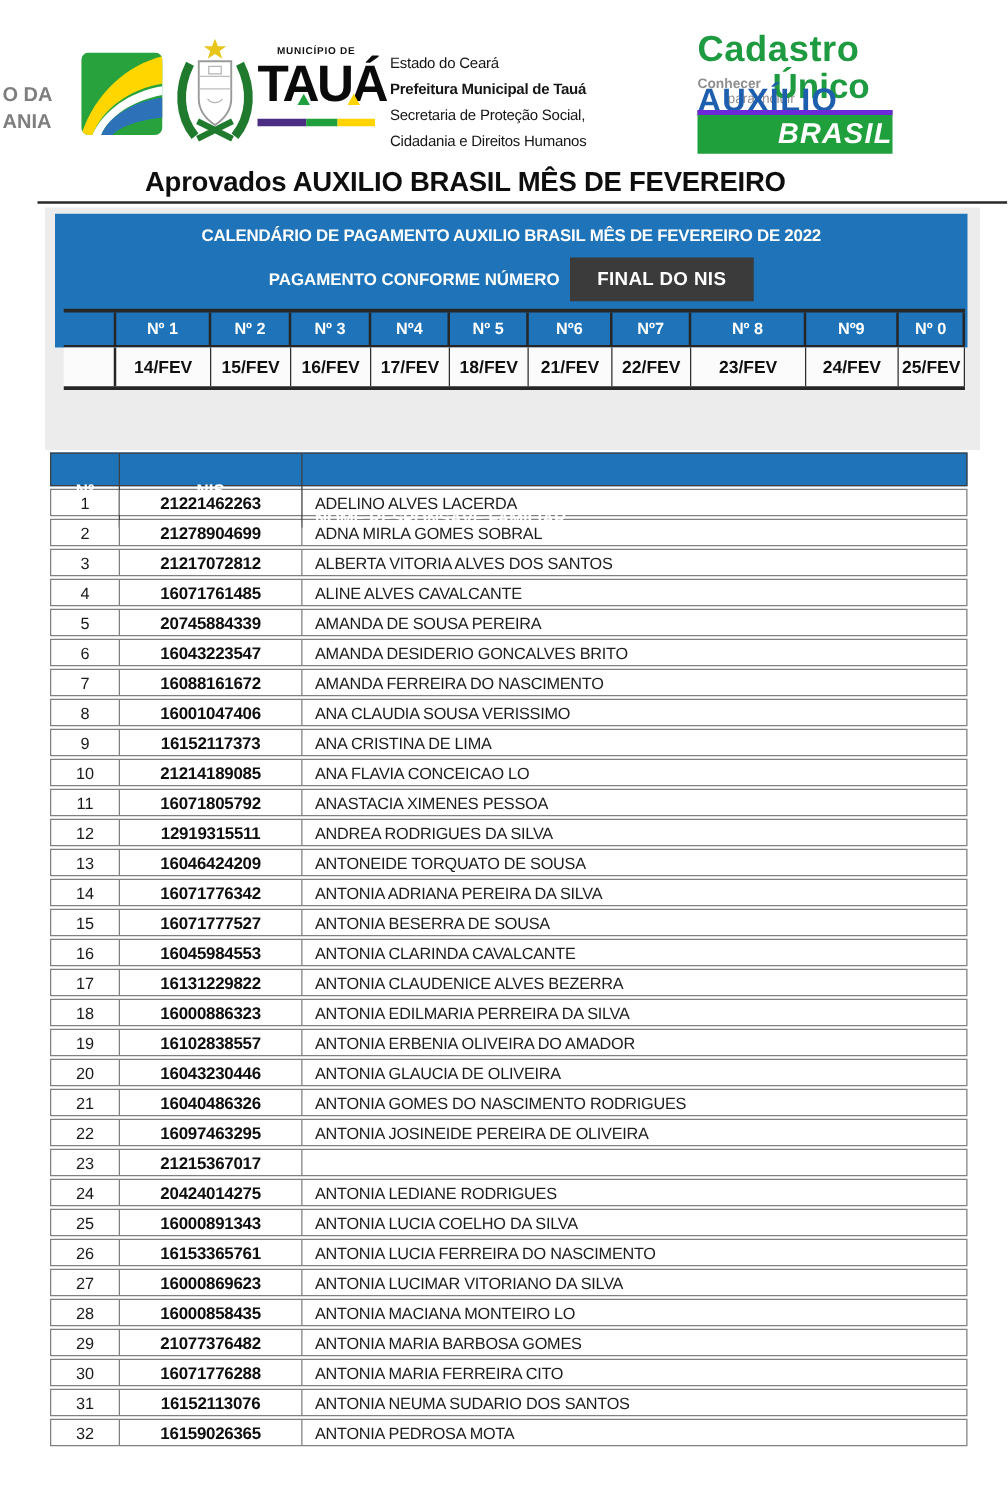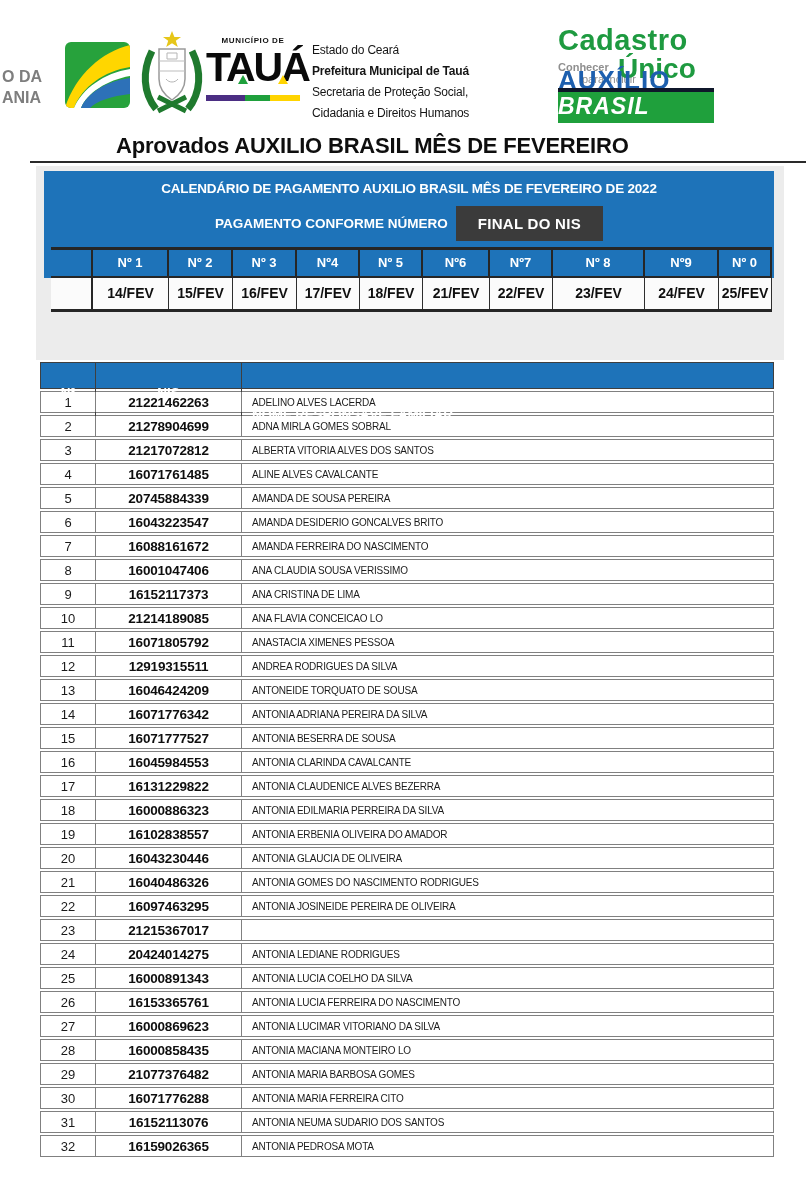--- a/index.html
+++ b/index.html
@@ -22,22 +22,22 @@
   .taua-stripe .s3{width:32%;background:#FFD400;}
   .org{position:absolute;left:312px;top:40px;font-size:12px;line-height:21px;letter-spacing:-.2px;color:#151515;}
   .org .b{font-weight:700;}
 
   .cadastro{position:absolute;left:556px;top:24px;width:162px;height:90px;}
   .cad-cadastro{position:absolute;top:0;left:2px;font-size:29px;font-weight:700;color:#1E9A40;letter-spacing:.5px;}
   .cad-conhecer{position:absolute;top:37px;left:2px;font-size:11px;font-weight:700;color:#8f8f8f;}
   .cad-para{position:absolute;top:49px;left:2px;font-size:11px;font-weight:400;color:#8f8f8f;margin-left:24px;}
   .cad-unico{position:absolute;top:29px;left:62px;font-size:28px;font-weight:700;color:#1E9A40;}
   .cad-auxilio{position:absolute;top:41px;left:2px;font-size:26px;font-weight:800;color:#1D5FAE;letter-spacing:1px;}
-  .cad-brasil{position:absolute;top:64px;left:2px;width:156px;background:#1FA03C;border-top:4px solid #0f172a;
-              text-align:left;font-size:23px;font-weight:800;font-style:italic;color:#fff;padding:1px 0 3px;letter-spacing:1px;}
+  .cad-brasil{position:absolute;top:64px;left:2px;width:156px;background:#1FA03C;border-top:4px solid #6d28d9;
+              text-align:right;font-size:23px;font-weight:800;font-style:italic;color:#fff;padding:1px 0 3px;letter-spacing:1px;}
 
   
   .title{position:absolute;left:116px;top:133px;font-size:22px;font-weight:700;letter-spacing:-.2px;color:#0e0e0e;}
   .title-rule{position:absolute;left:30px;top:161px;width:776px;height:2px;background:#2a2a2a;}
 
   
   .gray-band{position:absolute;left:36px;top:166px;width:748px;height:194px;background:#ECECEC;}
   .calendar{position:absolute;left:44px;top:171px;width:730px;}
   .cal-blue{background:#1E73B9;}
   .cal-heading{color:#fff;font-weight:700;font-size:13.5px;text-align:center;padding:10px 0 2px;letter-spacing:-.2px;}
@@ -55,21 +55,21 @@
   
   .roster{position:absolute;left:40px;top:362px;width:734px;}
   .roster-head{display:grid;grid-template-columns:55px 146px 1fr;background:#1E73B9;border:1px solid #3f3f3f;
                height:25px;align-items:center;color:#fff;font-weight:700;font-size:13.5px;}
   .h-num,.h-nis{text-align:center;border-right:1px solid #3f3f3f;height:100%;display:flex;align-items:center;justify-content:center;}
   .h-name{padding-left:10px;letter-spacing:-.2px;margin-top:44px;}
   .row{display:grid;grid-template-columns:55px 146px 1fr;height:20px;border:1px solid #808080;margin-top:2px;
        align-items:center;background:#fff;}
   .c-num{height:100%;display:flex;align-items:center;justify-content:center;font-size:13px;color:#1a1a1a;border-right:1px solid #808080;}
   .c-nis{height:100%;display:flex;align-items:center;justify-content:center;font-size:13.5px;font-weight:700;color:#0e0e0e;border-right:1px solid #808080;letter-spacing:-.2px;}
-  .c-name{padding-left:10px;font-size:10px;color:#1c1c1c;letter-spacing:-.2px;white-space:nowrap;}
+  .c-name{padding-left:10px;font-size:13px;color:#1c1c1c;letter-spacing:-.2px;white-space:nowrap;}
 </style>
 </head>
 <body>
 
 <div class="page">
 
   <div class="ministry">
     <div>O DA</div>
     <div>ANIA</div>
   </div>

